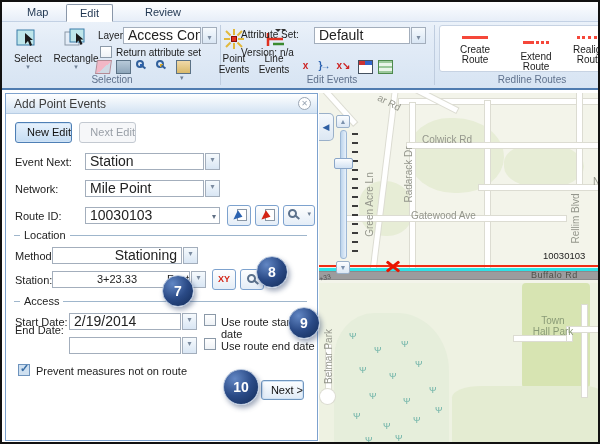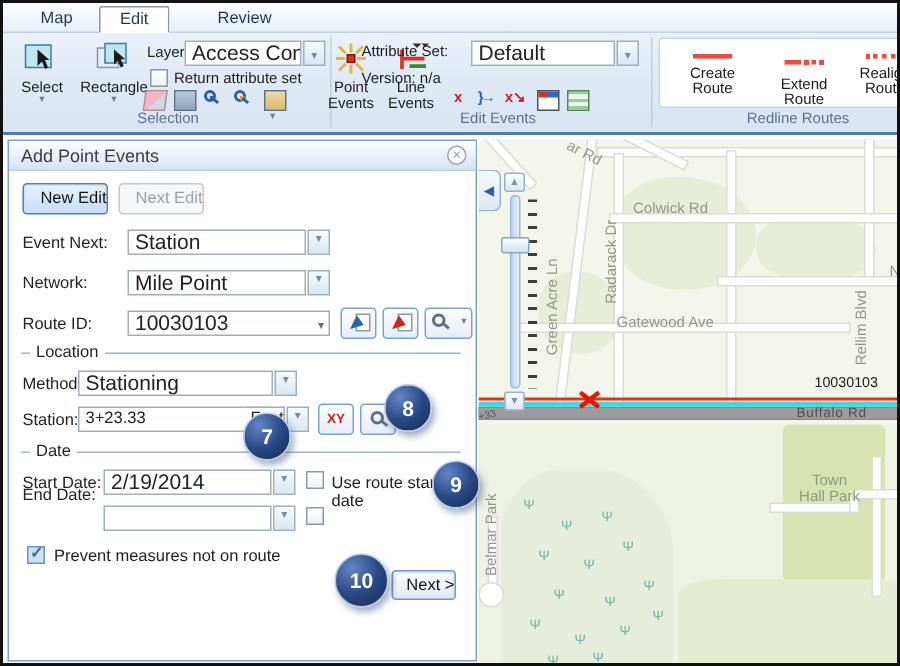--- a/index.html
+++ b/index.html
@@ -349,47 +349,48 @@
   </div>
   <div class="sq-btn" style="left:277px; top:111px; width:32px;">
     <span class="mag"></span>
     <span style="position:absolute; right:3px; top:4px; font-size:7px; color:#6e7f95;">▾</span>
   </div>
 
   <div class="section-line" style="top:141px;"></div>
   <div class="section-label" style="left:14px; top:135px;">Location</div>
 
   <div class="flabel" style="left:9px; top:156px;">Method:</div>
-  <div class="combo" style="left:46px; top:153px; width:130px;">Stationing</div>
+  <div class="combo" style="left:46px; top:153px; width:130px;text-align:right;">Stationing</div>
   <div class="ddbtn" style="left:177px; top:153px;"></div>
 
   <div class="flabel" style="left:9px; top:180px;">Station:</div>
-  <div class="input" style="left:46px; top:177px; width:130px;">3+23.33</div>
+  <div class="input" style="left:46px; top:177px; width:130px;text-align:center;">3+23.33</div>
   <div class="input" style="left:157px; top:177px; width:27px; border-left:none;">Feet</div>
   <div class="ddbtn" style="left:185px; top:177px;"></div>
   <div class="sq-btn" style="left:206px; top:175px;">
     <span class="xy-txt">XY</span>
   </div>
   <div class="sq-btn" style="left:234px; top:175px;">
     <span class="mag" style="left:6px; top:4px;"></span>
   </div>
 
   <div class="section-line" style="top:207px;"></div>
-  <div class="section-label" style="left:14px; top:201px;">Date</div>
+  <div class="section-label" style="left:14px; top:201px;">Access</div>
 
   <div class="flabel" style="left:9px; top:222px;">Start Date:</div>
   <div class="combo" style="left:63px; top:219px; width:112px;">2/19/2014</div>
   <div class="ddbtn" style="left:176px; top:219px;"></div>
   <div class="cb" style="left:198px; top:220px;"></div>
   <div class="flabel" style="left:215px; top:222px;">Use route start date</div>
 
   <div class="flabel" style="left:9px; top:230px;text-align:right;">End Date:</div>
   <div class="combo" style="left:63px; top:243px; width:112px;"></div>
   <div class="ddbtn" style="left:176px; top:243px;"></div>
   <div class="cb" style="left:198px; top:244px;"></div>
+  <div class="flabel" style="left:215px; top:246px;">Use route end date</div>
 
   <div class="cb checked" style="left:12px; top:270px;"></div>
   <div class="flabel" style="left:30px; top:271px;">Prevent measures not on route</div>
 
   <div class="pbtn primary" style="left:255px; top:286px; width:43px; height:20px; background:linear-gradient(#fdfeff,#dfeaf6); border:1px solid #7096bf;">Next &gt;</div>
 </div>
 
 <div class="callout" style="left:160px; top:273px;">7</div>
 <div class="callout" style="left:254px; top:254px;">8</div>
 <div class="callout" style="left:286px; top:305px;">9</div>

